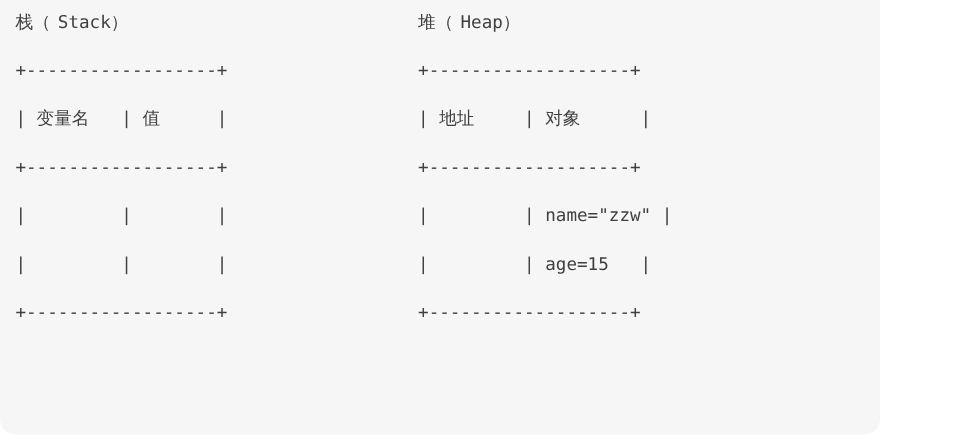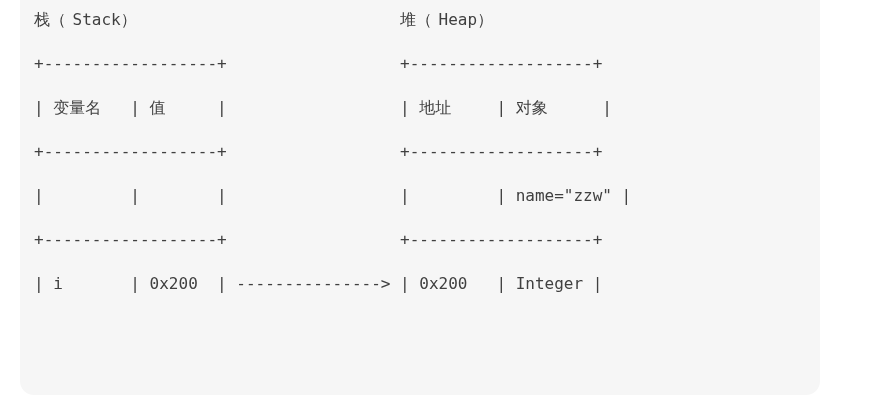--- a/index.html
+++ b/index.html
@@ -14,21 +14,20 @@
     overflow: hidden;
   }
   .code-panel {
     box-sizing: border-box;
     width: 800px;
     height: 395px;
     background: var(--panel-bg, #f6f6f6);
     border-radius: 0 0 14px 14px;
     padding: 7px 8px 0 14px;
     overflow: hidden;
-    margin-left: 20px;
   }
   pre.art {
     margin: 0;
     font-family: inherit;
   }
   .line {
     white-space: pre;
     font-size: 16px;
     line-height: 25px;
     height: 25px;
@@ -45,22 +44,22 @@
 </style>
 </head>
 <body>
 
 <div class="code-panel">
   <pre class="art"><div class="line cjk-fix"><span class="cjk" style="width:4ch">栈（</span>Stack<span class="cjk" style="width:2ch">）</span>                           <span class="cjk" style="width:4ch">堆（</span>Heap<span class="cjk" style="width:2ch">）</span></div>
 <div class="line cjk-fix">+------------------+                  +-------------------+</div>
 <div class="line cjk-fix">| <span class="cjk" style="width:6ch">变量名</span>  | <span class="cjk" style="width:2ch">值</span>     |                  | <span class="cjk" style="width:4ch">地址</span>    | <span class="cjk" style="width:4ch">对象</span>     |</div>
 <div class="line cjk-fix">+------------------+                  +-------------------+</div>
 <div class="line cjk-fix">|         |        |                  |         | name="zzw" |</div>
+<div class="line cjk-fix">|         |        |                  |         | age=15   |</div>
 <div class="line cjk-fix">+------------------+                  +-------------------+</div>
-<div class="line cjk-fix">| i       | 0x200  | ---------------&gt; | 0x200   | Integer |</div>
 
 
 
 
 
 
   </pre>
 </div>
 
 </body></html>

